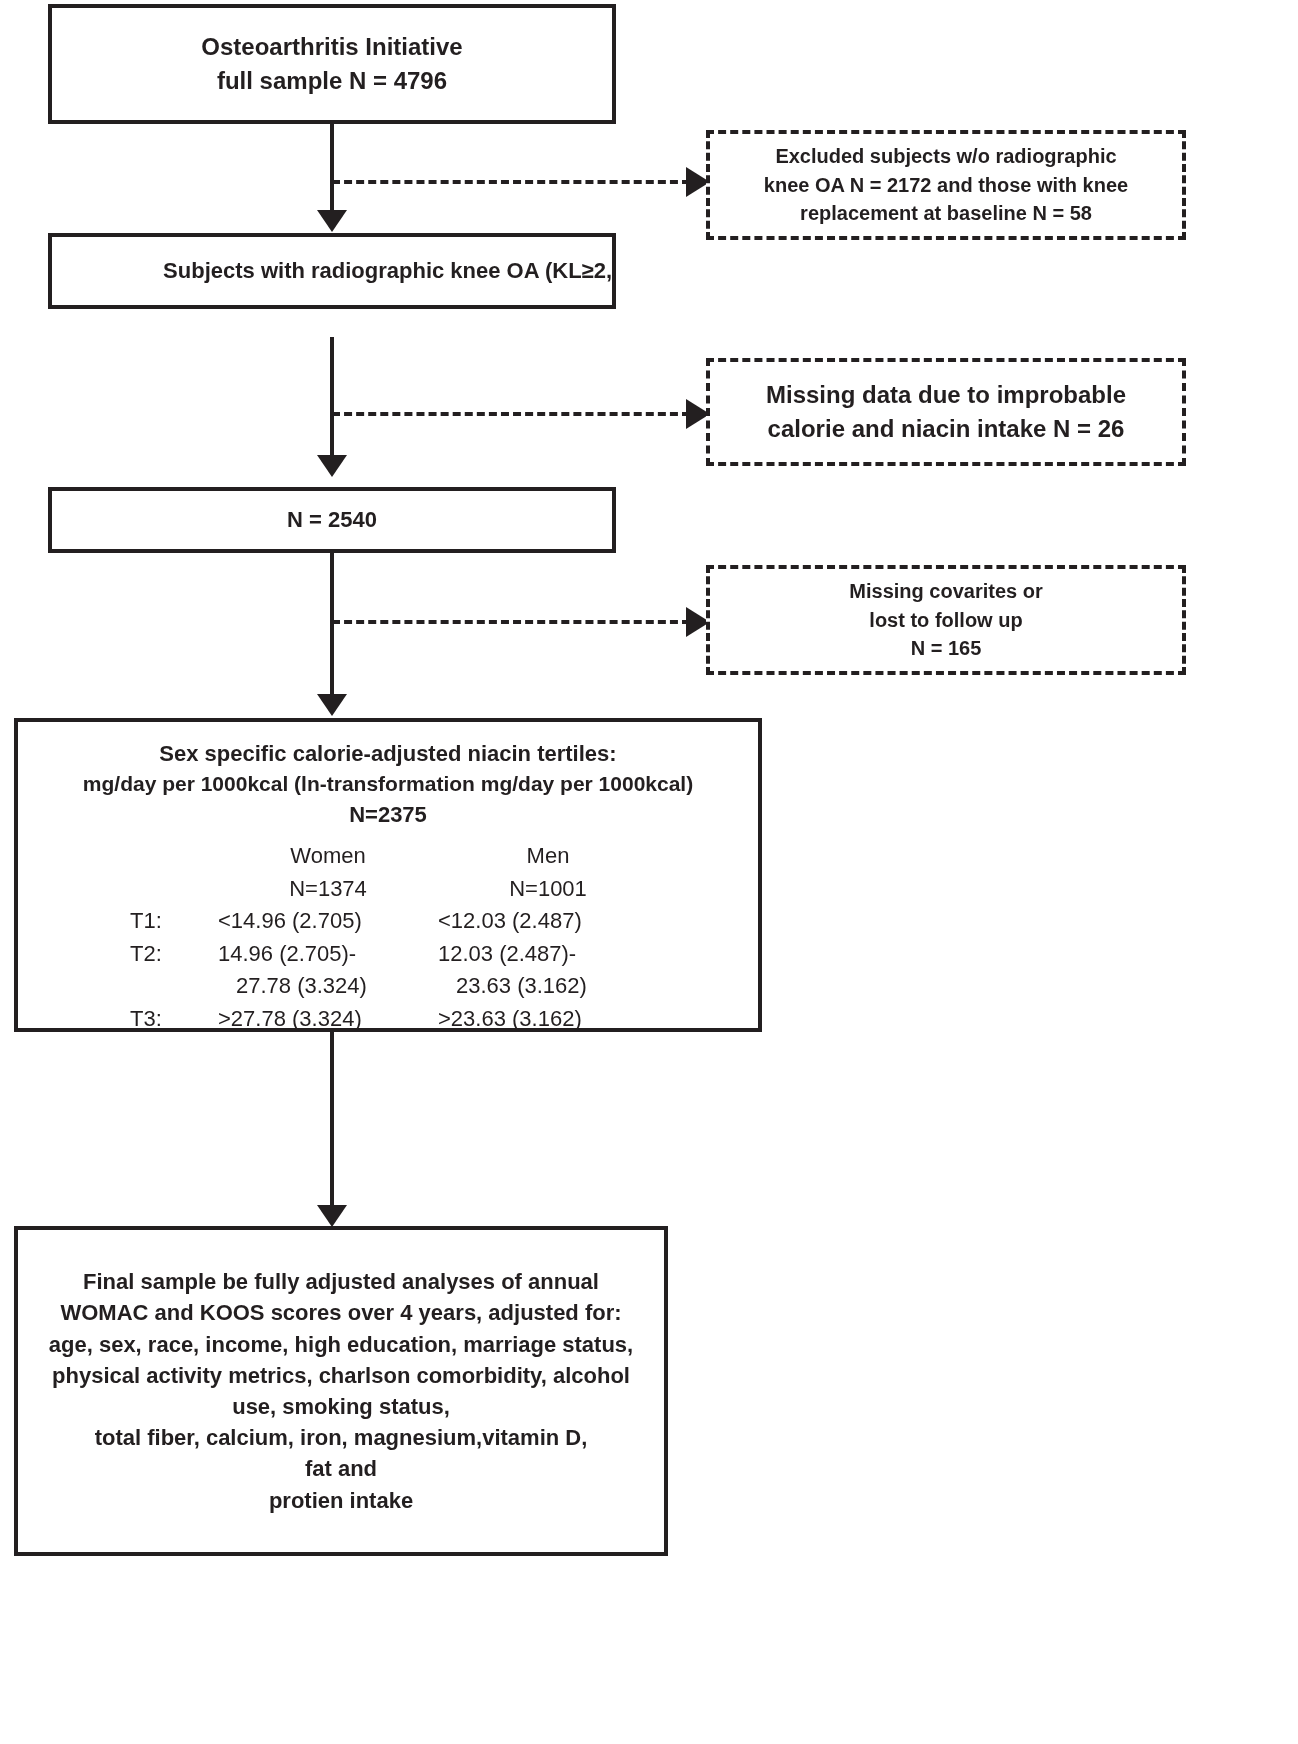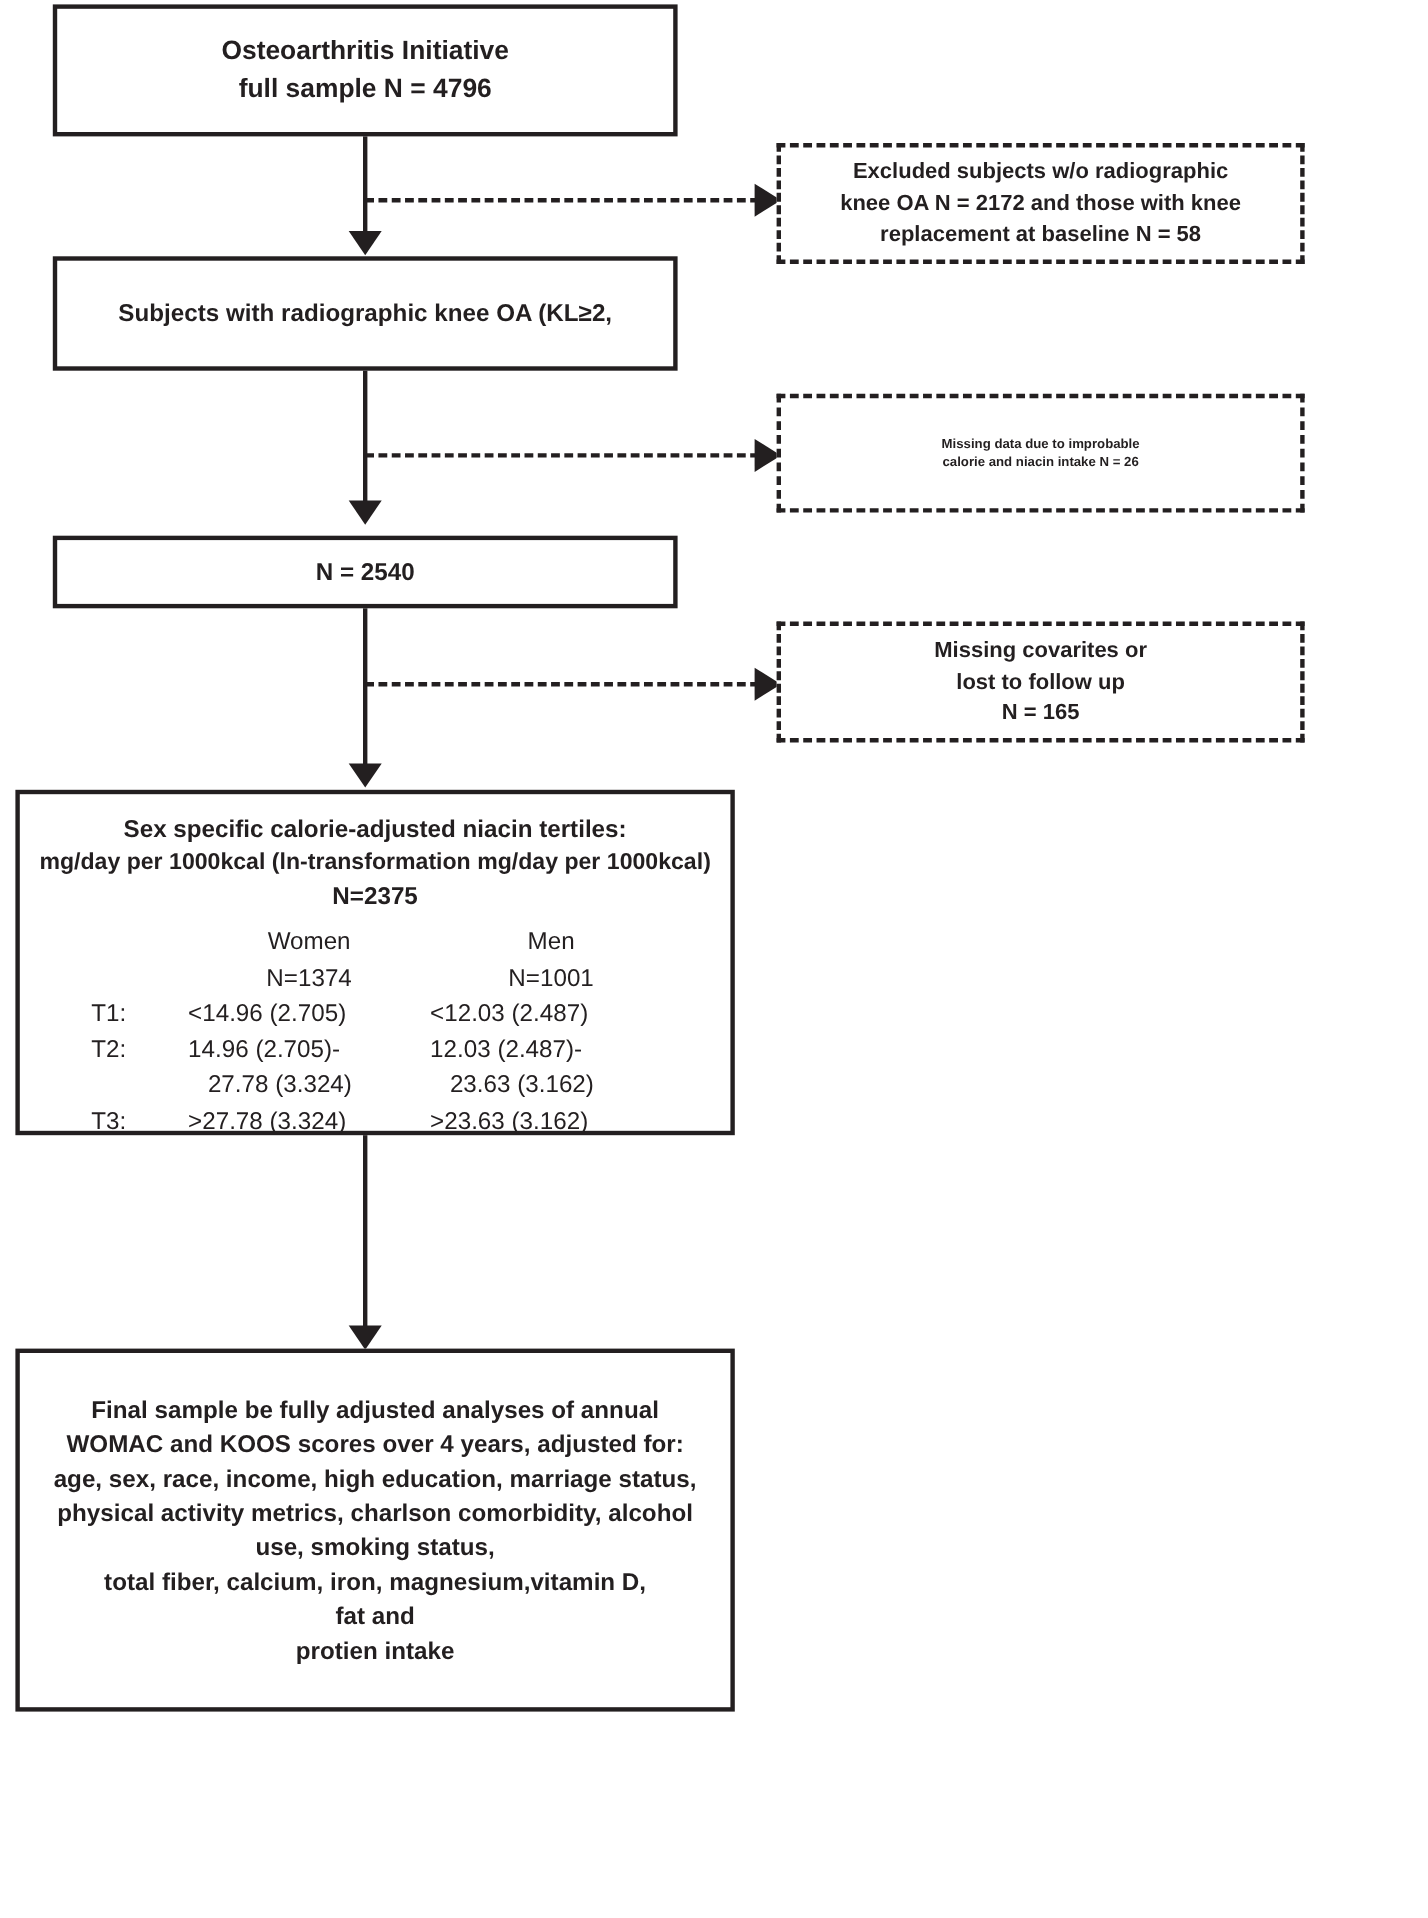--- a/index.html
+++ b/index.html
@@ -121,52 +121,52 @@
 
   <div class="hdash" style="left:332px; top:180px; width:358px;"></div>
   <div class="arrow-right" style="left:686px; top:167px;"></div>
 
   <div class="box dashed-box" style="left:706px; top:130px; width:480px; height:110px; font-size:20px;">
     <span class="line">Excluded subjects w/o radiographic</span>
     <span class="line">knee OA N = 2172 and those with knee</span>
     <span class="line">replacement at baseline N = 58</span>
   </div>
 
-  <div class="box solid-box" style="left:48px; top:233px; width:568px; height:104px; font-size:22px;">
+  <div class="box solid-box" style="left:48px; top:233px; width:568px; height:76px; font-size:22px;align-items:flex-end;">
     <span class="line">Subjects with radiographic knee OA (KL≥2,</span>
   </div>
 
   <div class="vline" style="left:330px; top:337px; height:122px;"></div>
   <div class="arrow-down" style="left:317px; top:455px;"></div>
 
   <div class="hdash" style="left:332px; top:412px; width:358px;"></div>
   <div class="arrow-right" style="left:686px; top:399px;"></div>
 
-  <div class="box dashed-box" style="left:706px; top:358px; width:480px; height:108px; font-size:12px;">
+  <div class="box dashed-box" style="left:706px; top:358px; width:480px; height:108px; font-size:24px;">
     <span class="line">Missing data due to improbable</span>
     <span class="line">calorie and niacin intake N = 26</span>
   </div>
 
   <div class="box solid-box" style="left:48px; top:487px; width:568px; height:66px; font-size:22px;">
     <span class="line">N = 2540</span>
   </div>
 
   <div class="vline" style="left:330px; top:553px; height:146px;"></div>
   <div class="arrow-down" style="left:317px; top:694px;"></div>
 
   <div class="hdash" style="left:332px; top:620px; width:358px;"></div>
   <div class="arrow-right" style="left:686px; top:607px;"></div>
 
   <div class="box dashed-box" style="left:706px; top:565px; width:480px; height:110px; font-size:20px;">
     <span class="line">Missing covarites or</span>
     <span class="line">lost to follow up</span>
     <span class="line">N = 165</span>
   </div>
 
-  <div class="box solid-box tertile-box" style="left:14px; top:718px; width:654px; height:314px;">
+  <div class="box solid-box tertile-box" style="left:14px; top:718px; width:748px; height:314px;">
     <span class="tertile-head">Sex specific calorie-adjusted niacin tertiles:</span>
     <span class="tertile-head" style="font-size:21px;">mg/day per 1000kcal (ln-transformation mg/day per 1000kcal)</span>
     <span class="tertile-head">N=2375</span>
 
     <div class="tertile-grid">
 
       <div class="tg-label"></div>
       <div class="tg-head">Women</div>
       <div class="tg-head">Men</div>
 

